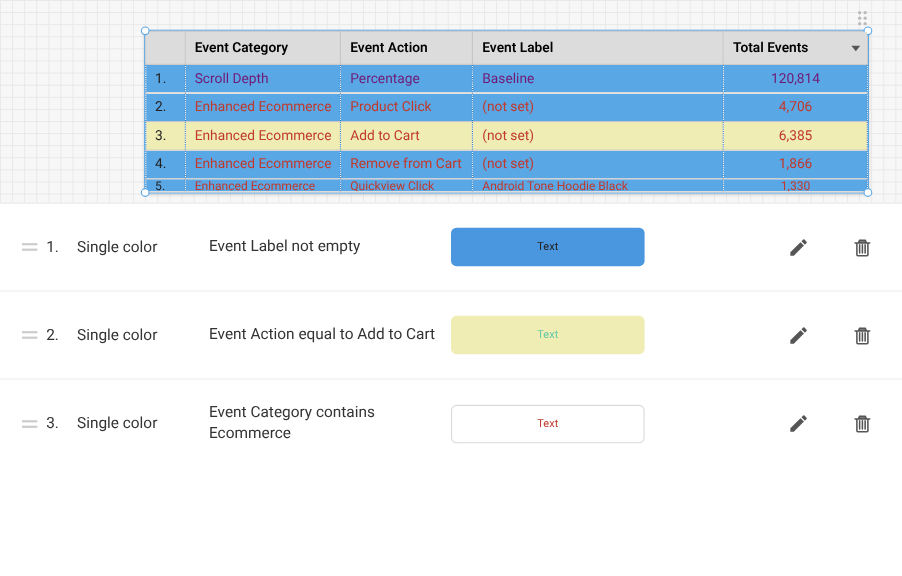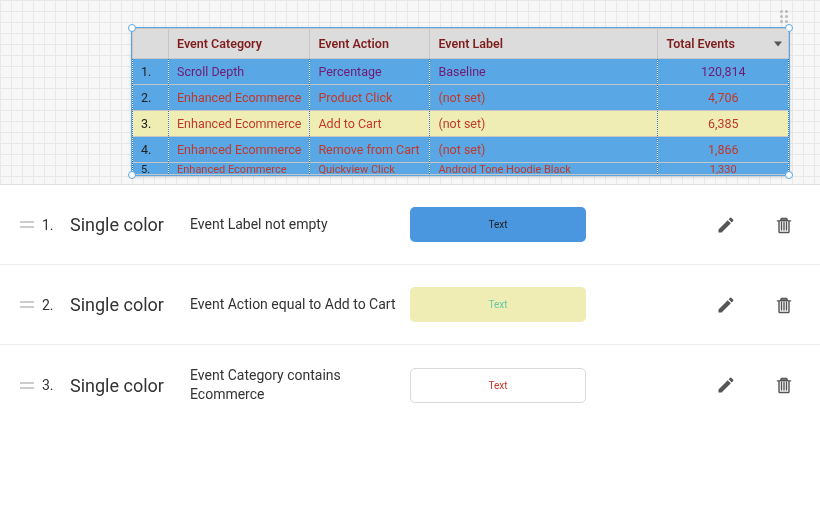--- a/index.html
+++ b/index.html
@@ -69,21 +69,21 @@
     border: 1px solid #c6c6c6;
     padding: 5px 8px;
     text-align: left;
     white-space: nowrap;
     overflow: hidden;
     text-overflow: ellipsis;
   }
   table.data-table th {
     background: #dcdcdc;
     font-weight: 600;
-    color: #7f1d1d;
+    color: #000000;
     height: 30px;
   }
   table.data-table th.num-col { width: 36px; }
   table.data-table th.total { text-align: left; position: relative; padding-right:18px;}
   table.data-table th.total .caret {
     position:absolute; right:6px; top:50%; transform:translateY(-50%);
     width:0;height:0;border-left:4px solid transparent;border-right:4px solid transparent;border-top:5px solid #555;
   }
   table.data-table td.num { width:36px; color:#222; }
   table.data-table td.metric { text-align: center; }
@@ -132,21 +132,21 @@
     color:#bbb;
   }
   .drag span{ display:block; width:14px; height:2px; background:#ccc; }
   .rule-index {
     width: 28px;
     font-size: 14px;
     color:#333;
   }
   .rule-type {
     width: 120px;
-    font-size: 18px;
+    font-size: 14px;
     color:#333;
   }
   .rule-desc {
     width: 220px;
     font-size: 14px;
     color:#333;
     padding-right:12px;
     line-height:1.35;
   }
   .rule-swatch {

